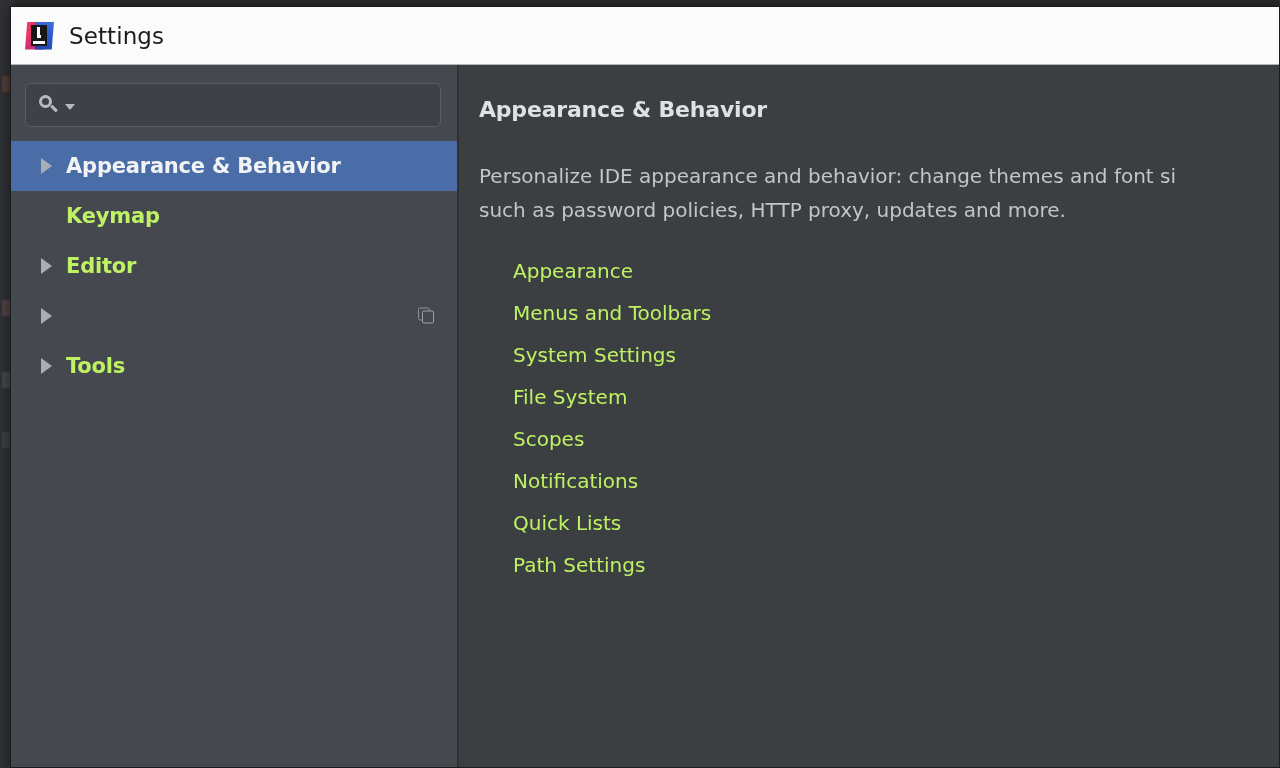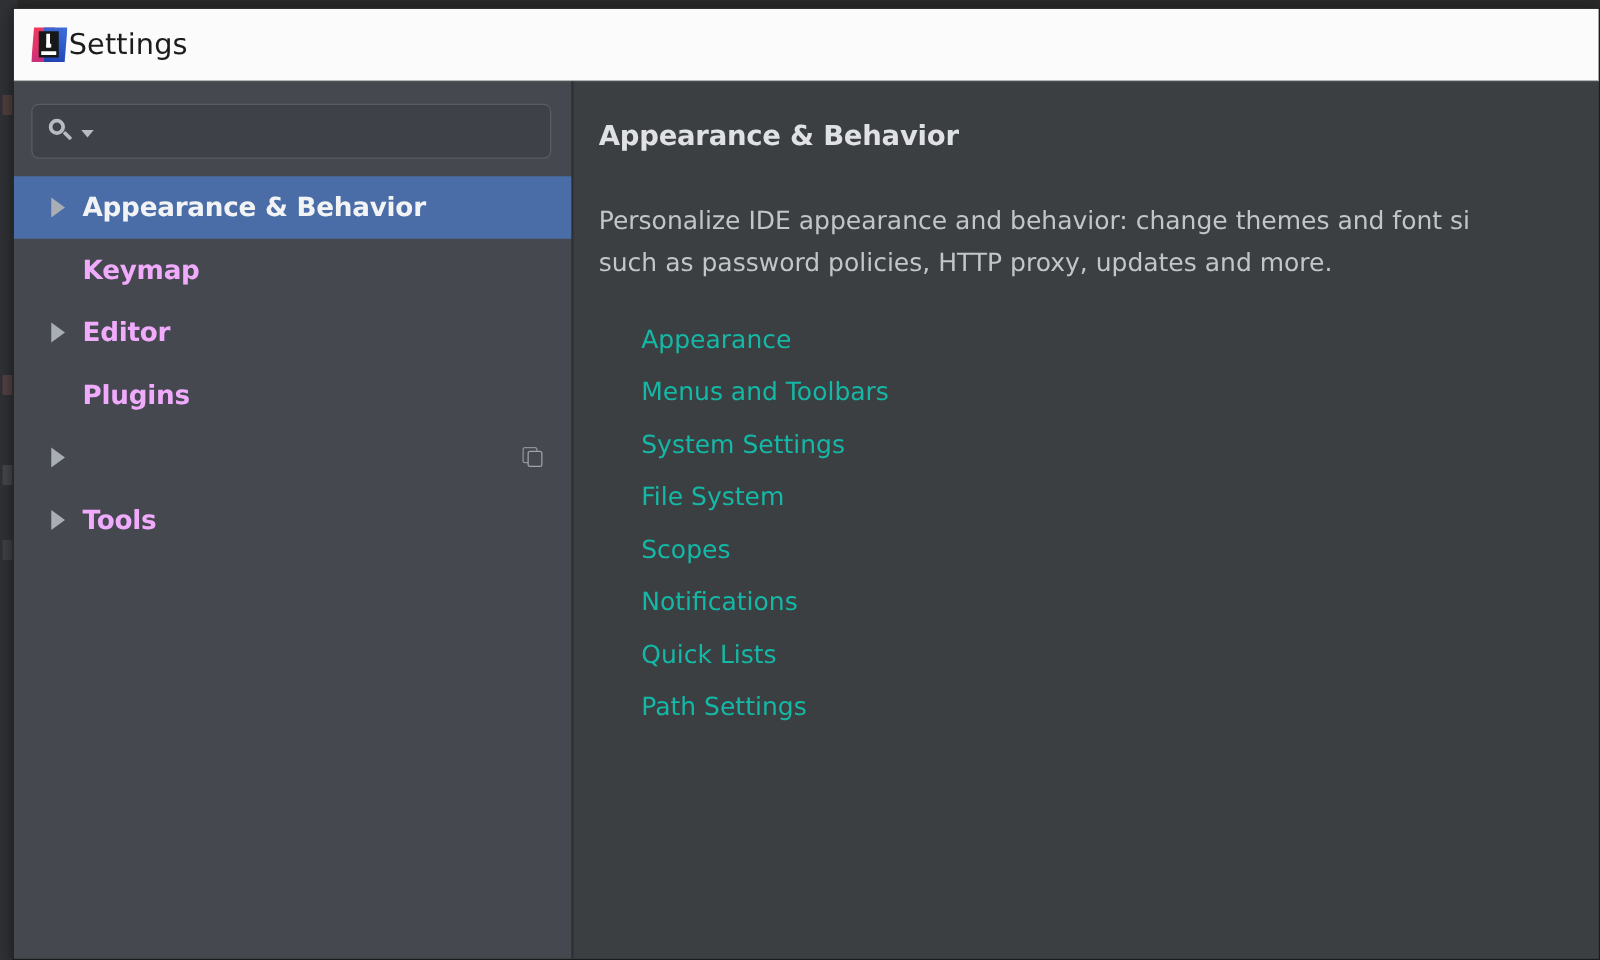--- a/index.html
+++ b/index.html
@@ -33,21 +33,21 @@
     box-shadow:0 2px 12px rgba(0,0,0,.55);
     overflow:hidden;
   }
 
   
   #title-bar {
     height:58px; width:100%;
     background:#fbfbfb;
     border-bottom:1px solid #b4b4b4;
     display:flex; align-items:center;
-    padding-left:14px; 
+    padding-left:14px; gap:14px;
   }
   #app-logo-icon { width:30px; height:30px; position:relative; flex:0 0 auto; }
   #app-logo-icon .lg-r, #app-logo-icon .lg-b {
     position:absolute; top:1px; width:19px; height:28px;
     filter:blur(.6px);
   }
   #app-logo-icon .lg-r {
     left:0;
     background:linear-gradient(150deg,#f0395f 0%,#e2356b 45%,#b12c86 100%);
     clip-path:polygon(12% 0, 100% 0, 100% 100%, 0 100%);
@@ -118,21 +118,21 @@
   }
   .tree-item.selected { background:#4a6da7; }
   .tree-arrow {
     width:0; height:0; flex:0 0 auto;
     border-top:8px solid transparent; border-bottom:8px solid transparent;
     border-left:11px solid #a9adb4;
     margin-right:14px;
   }
   .tree-arrow.hidden { visibility:hidden; }
   .tree-label {
-    font-size:21px; font-weight:bold; color:#f0abfc;
+    font-size:21px; font-weight:bold; color:#bef264;
     font-family:"DejaVu Sans", sans-serif; letter-spacing:-.2px;
   }
   .tree-item.selected .tree-label { color:#f2f3f5; }
   .tree-badge-icon {
     position:absolute; right:22px; top:50%; transform:translateY(-50%);
     width:17px; height:17px;
   }
   .tree-badge-icon .sheet-back {
     position:absolute; left:0; top:0; width:12px; height:13px;
     border:1.5px solid #8e9299; border-radius:2px;
@@ -152,21 +152,21 @@
     font-family:"DejaVu Sans", sans-serif; letter-spacing:-.2px;
   }
   #detail-description {
     margin-top:38px; font-size:20px; color:#c2c5c9; line-height:1.68;
     font-family:"DejaVu Sans", sans-serif;
     width:880px; white-space:nowrap;
   }
   #detail-description .desc-line { display:block; }
   #detail-links { margin-top:34px; margin-left:34px; }
   .detail-link {
-    display:block; font-size:20px; color:#14b8a6;
+    display:block; font-size:20px; color:#bef264;
     font-family:"DejaVu Sans", sans-serif;
     line-height:1; margin-bottom:22px; cursor:pointer; width:max-content;
   }
 </style>
 </head>
 <body>
 
 <div id="bg-ide-sliver">
   <div class="bg-chip c1"></div>
   <div class="bg-chip c2"></div>
@@ -207,24 +207,20 @@
             <span class="tree-arrow"></span>
             <span class="tree-label">Appearance &amp; Behavior</span>
           </div>
           <div class="tree-item">
             <span class="tree-arrow hidden"></span>
             <span class="tree-label">Keymap</span>
           </div>
           <div class="tree-item">
             <span class="tree-arrow"></span>
             <span class="tree-label">Editor</span>
-          </div>
-          <div class="tree-item">
-            <span class="tree-arrow hidden"></span>
-            <span class="tree-label">Plugins</span>
           </div>
           <div class="tree-item">
             <span class="tree-arrow"></span>
             <span class="tree-badge-icon">
               <span class="sheet-back"></span>
               <span class="sheet-front"></span>
             </span>
           </div>
           <div class="tree-item">
             <span class="tree-arrow"></span>

